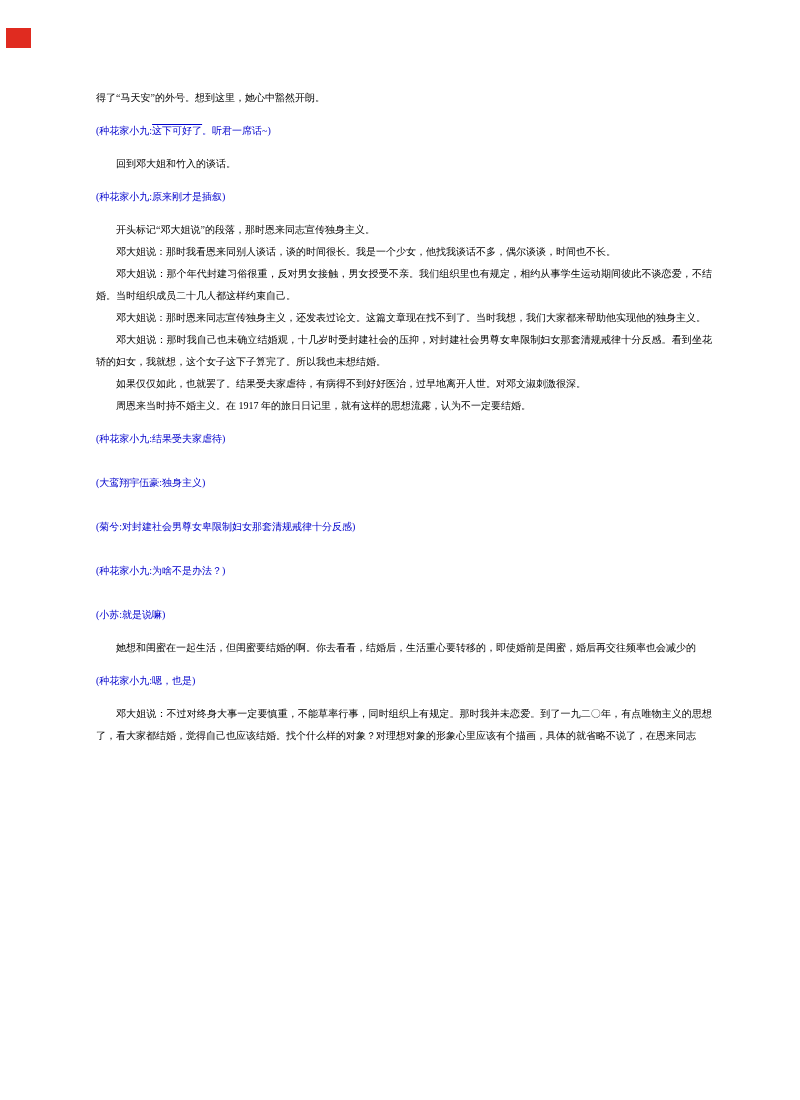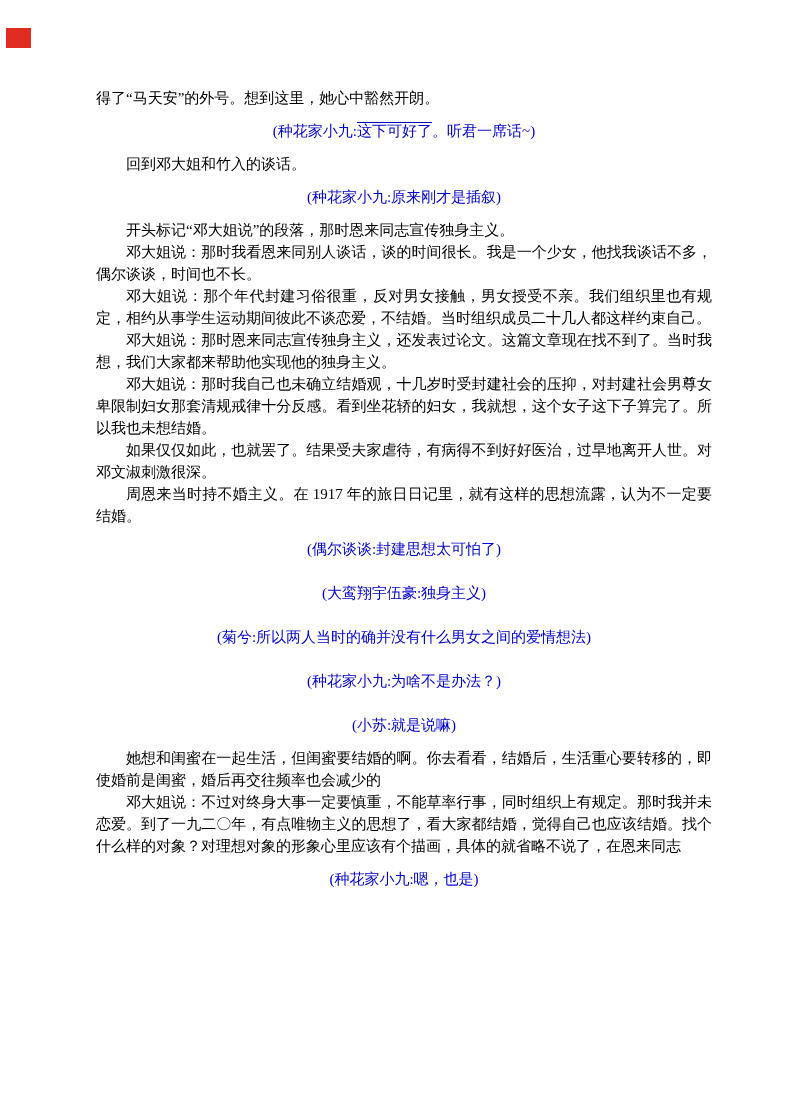--- a/index.html
+++ b/index.html
@@ -17,54 +17,54 @@
     top: 28px;
     width: 25px;
     height: 20px;
     background: var(--red, #e02b20);
   }
   .content {
     position: absolute;
     left: 96px;
     top: 87px;
     width: 616px;
-    font-size: 15px;
+    font-size: 10px;
     line-height: 22px;
     color: var(--text, #000000);
     text-align: justify;
     letter-spacing: 0;
   }
   p.para { margin: 0; padding: 0; }
   p.body.indent { text-indent: 2em; }
   p.comment {
     color: var(--comment, #0000cc);
     padding: 11px 0;
-    text-align: center;
+    text-align: left;
   }
   .overline { text-decoration: overline; }
 </style>
 </head>
 <body style="--bg: #ffffff; --text: #000000; --comment: #0000cc; --red: #e02b20;">
 
 <div class="page">
   <div class="red-mark"></div>
   <div class="content">
       <p class="para body"><span>得了“马天安”的外号。想到这里，她心中豁然开朗。</span></p>
       <p class="para comment"><span>(种花家小九:</span><span class="overline">这下可好了</span><span>。听君一席话~)</span></p>
       <p class="para body indent"><span>回到邓大姐和竹入的谈话。</span></p>
       <p class="para comment"><span>(种花家小九:原来刚才是插叙)</span></p>
       <p class="para body indent"><span>开头标记“邓大姐说”的段落，那时恩来同志宣传独身主义。</span></p>
       <p class="para body indent"><span>邓大姐说：那时我看恩来同别人谈话，谈的时间很长。我是一个少女，他找我谈话不多，偶尔谈谈，时间也不长。</span></p>
       <p class="para body indent"><span>邓大姐说：那个年代封建习俗很重，反对男女接触，男女授受不亲。我们组织里也有规定，相约从事学生运动期间彼此不谈恋爱，不结婚。当时组织成员二十几人都这样约束自己。</span></p>
       <p class="para body indent"><span>邓大姐说：那时恩来同志宣传独身主义，还发表过论文。这篇文章现在找不到了。当时我想，我们大家都来帮助他实现他的独身主义。</span></p>
       <p class="para body indent"><span>邓大姐说：那时我自己也未确立结婚观，十几岁时受封建社会的压抑，对封建社会男尊女卑限制妇女那套清规戒律十分反感。看到坐花轿的妇女，我就想，这个女子这下子算完了。所以我也未想结婚。</span></p>
       <p class="para body indent"><span>如果仅仅如此，也就罢了。结果受夫家虐待，有病得不到好好医治，过早地离开人世。对邓文淑刺激很深。</span></p>
       <p class="para body indent"><span>周恩来当时持不婚主义。在 1917 年的旅日日记里，就有这样的思想流露，认为不一定要结婚。</span></p>
-      <p class="para comment"><span>(偶尔谈谈:封建思想太可怕了)</span></p>
+      <p class="para comment"><span>(种花家小九:结果受夫家虐待)</span></p>
       <p class="para comment"><span>(大鸾翔宇伍豪:独身主义)</span></p>
-      <p class="para comment"><span>(菊兮:所以两人当时的确并没有什么男女之间的爱情想法)</span></p>
+      <p class="para comment"><span>(菊兮:对封建社会男尊女卑限制妇女那套清规戒律十分反感)</span></p>
       <p class="para comment"><span>(种花家小九:为啥不是办法？)</span></p>
       <p class="para comment"><span>(小苏:就是说嘛)</span></p>
       <p class="para body indent"><span>她想和闺蜜在一起生活，但闺蜜要结婚的啊。你去看看，结婚后，生活重心要转移的，即使婚前是闺蜜，婚后再交往频率也会减少的</span></p>
+      <p class="para comment"><span>(种花家小九:嗯，也是)</span></p>
       <p class="para body indent"><span>邓大姐说：不过对终身大事一定要慎重，不能草率行事，同时组织上有规定。那时我并未恋爱。到了一九二〇年，有点唯物主义的思想了，看大家都结婚，觉得自己也应该结婚。找个什么样的对象？对理想对象的形象心里应该有个描画，具体的就省略不说了，在恩来同志</span></p>
-      <p class="para comment"><span>(种花家小九:嗯，也是)</span></p>
     </div>
 </div>
 
 </body></html>

